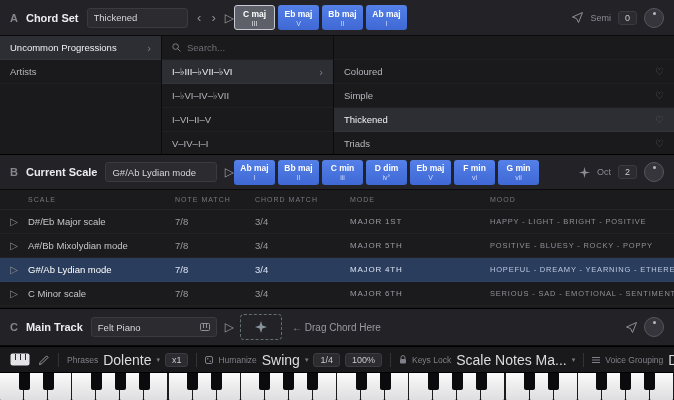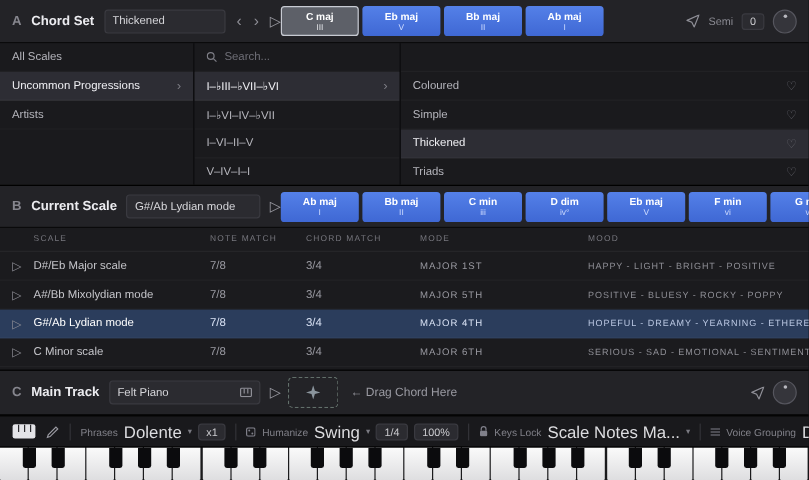--- a/index.html
+++ b/index.html
@@ -17,21 +17,21 @@
   .sec-badge { color:#86868e; font-size:11px; font-weight:700; }
   .sec-title { color:#ececf0; font-size:11px; font-weight:700; white-space:nowrap; }
   .dd { flex:1 1 auto; min-width:0; height:20px; background:#2b2b30; border:1px solid #3a3a40;
     border-radius:3px; display:flex; align-items:center; justify-content:space-between;
     padding:0 6px; cursor:pointer; }
   .dd-val { font-size:9.5px; color:#d6d6da; white-space:nowrap; overflow:hidden; text-overflow:ellipsis; }
   .chev { color:#8d8d95; font-size:13px; line-height:1; cursor:pointer; padding:0 1px; }
   .play-btn { color:#9a9aa2; font-size:12px; line-height:1; cursor:pointer; }
 
   .pads { display:flex; gap:3px; align-items:center; }
-  .pad { width:65px; height:25px; border-radius:3px; background:linear-gradient(#5480e8,#3f68d4);
+  .pad { width:41px; height:25px; border-radius:3px; background:linear-gradient(#5480e8,#3f68d4);
     display:flex; flex-direction:column; align-items:center; justify-content:center; gap:1px; cursor:pointer; }
   .pad.selected { background:#5d6068; border:1px solid #c7cad2; }
   .pad-name { font-size:8.5px; font-weight:700; color:#ffffff; white-space:nowrap; }
   .pad-degree { font-size:7px; color:#cfdcff; }
   .pad.selected .pad-degree { color:#e3e4e8; }
 
   .head-right { margin-left:auto; display:flex; align-items:center; gap:7px; }
   .mini-label { font-size:9px; color:#8a8a92; }
   .pill { background:#2b2b30; border:1px solid #3a3a40; border-radius:3px; padding:1px 6px;
     font-size:9px; color:#cacace; min-width:16px; text-align:center; }
@@ -143,23 +143,20 @@
       <span class="mini-label">Semi</span>
       <span class="pill">0</span>
       <span class="knob">
           <span class="dot"></span>
         </span>
     </div>
   </header>
 
   <div id="browser">
     <div class="col col-cats">
-      <div class="b-row">
-        <span>All Scales</span>
-      </div>
       <div class="b-row selected">
         <span>Uncommon Progressions</span>
         <span class="row-chev">›</span>
       </div>
       <div class="b-row">
         <span>Artists</span>
       </div>
     </div>
 
     <div class="col col-progs">
@@ -239,20 +236,32 @@
         <span class="pad-degree">V</span>
       </div>
       <div class="pad">
         <span class="pad-name">F min</span>
         <span class="pad-degree">vi</span>
       </div>
       <div class="pad">
         <span class="pad-name">G min</span>
         <span class="pad-degree">vii</span>
       </div>
+    </div>
+    <div class="head-right">
+      <span class="tb-icon">
+        <svg width="11" height="11" viewBox="0 0 11 11">
+            <path d="M5.5 0 L6.6 4.4 L11 5.5 L6.6 6.6 L5.5 11 L4.4 6.6 L0 5.5 L4.4 4.4 Z" fill="#8f8f97"></path>
+          </svg>
+      </span>
+      <span class="mini-label">Oct</span>
+      <span class="pill">2</span>
+      <span class="knob">
+          <span class="dot"></span>
+        </span>
     </div>
   </header>
 
   <div id="scale-table">
     <div class="t-grid t-head">
       <span></span>
       <span>SCALE</span>
       <span>NOTE MATCH</span>
       <span>CHORD MATCH</span>
       <span>MODE</span>

